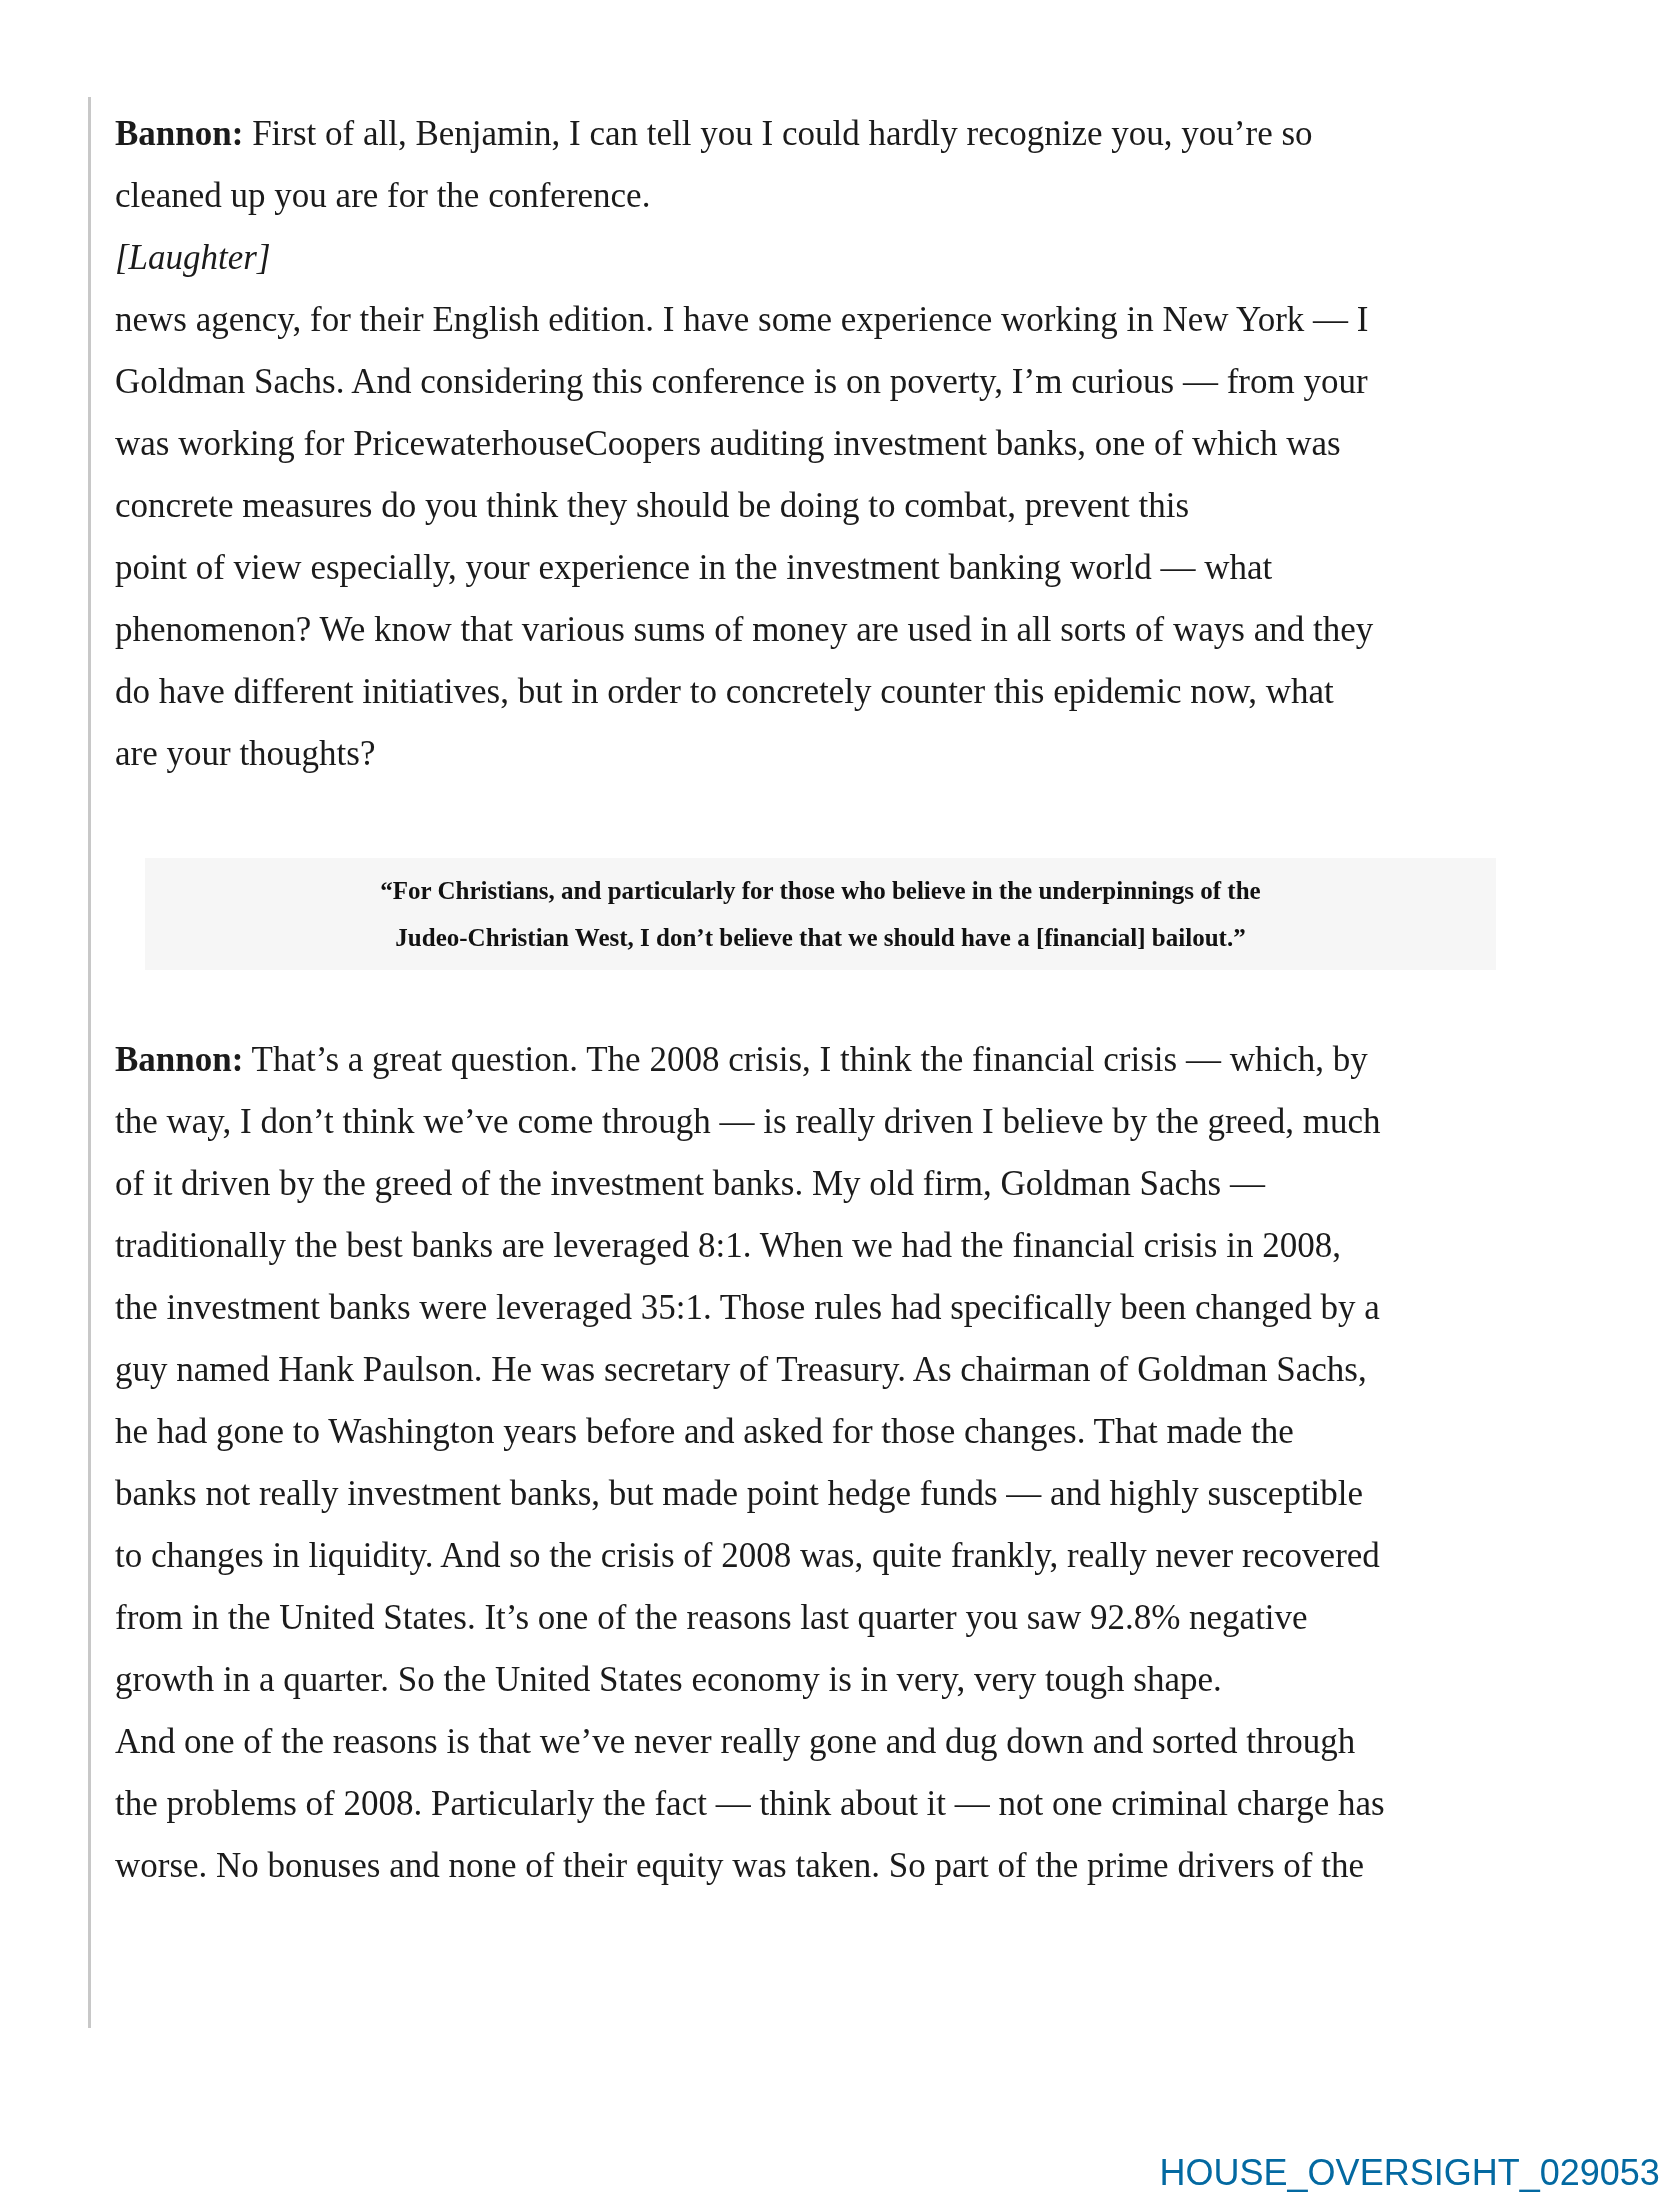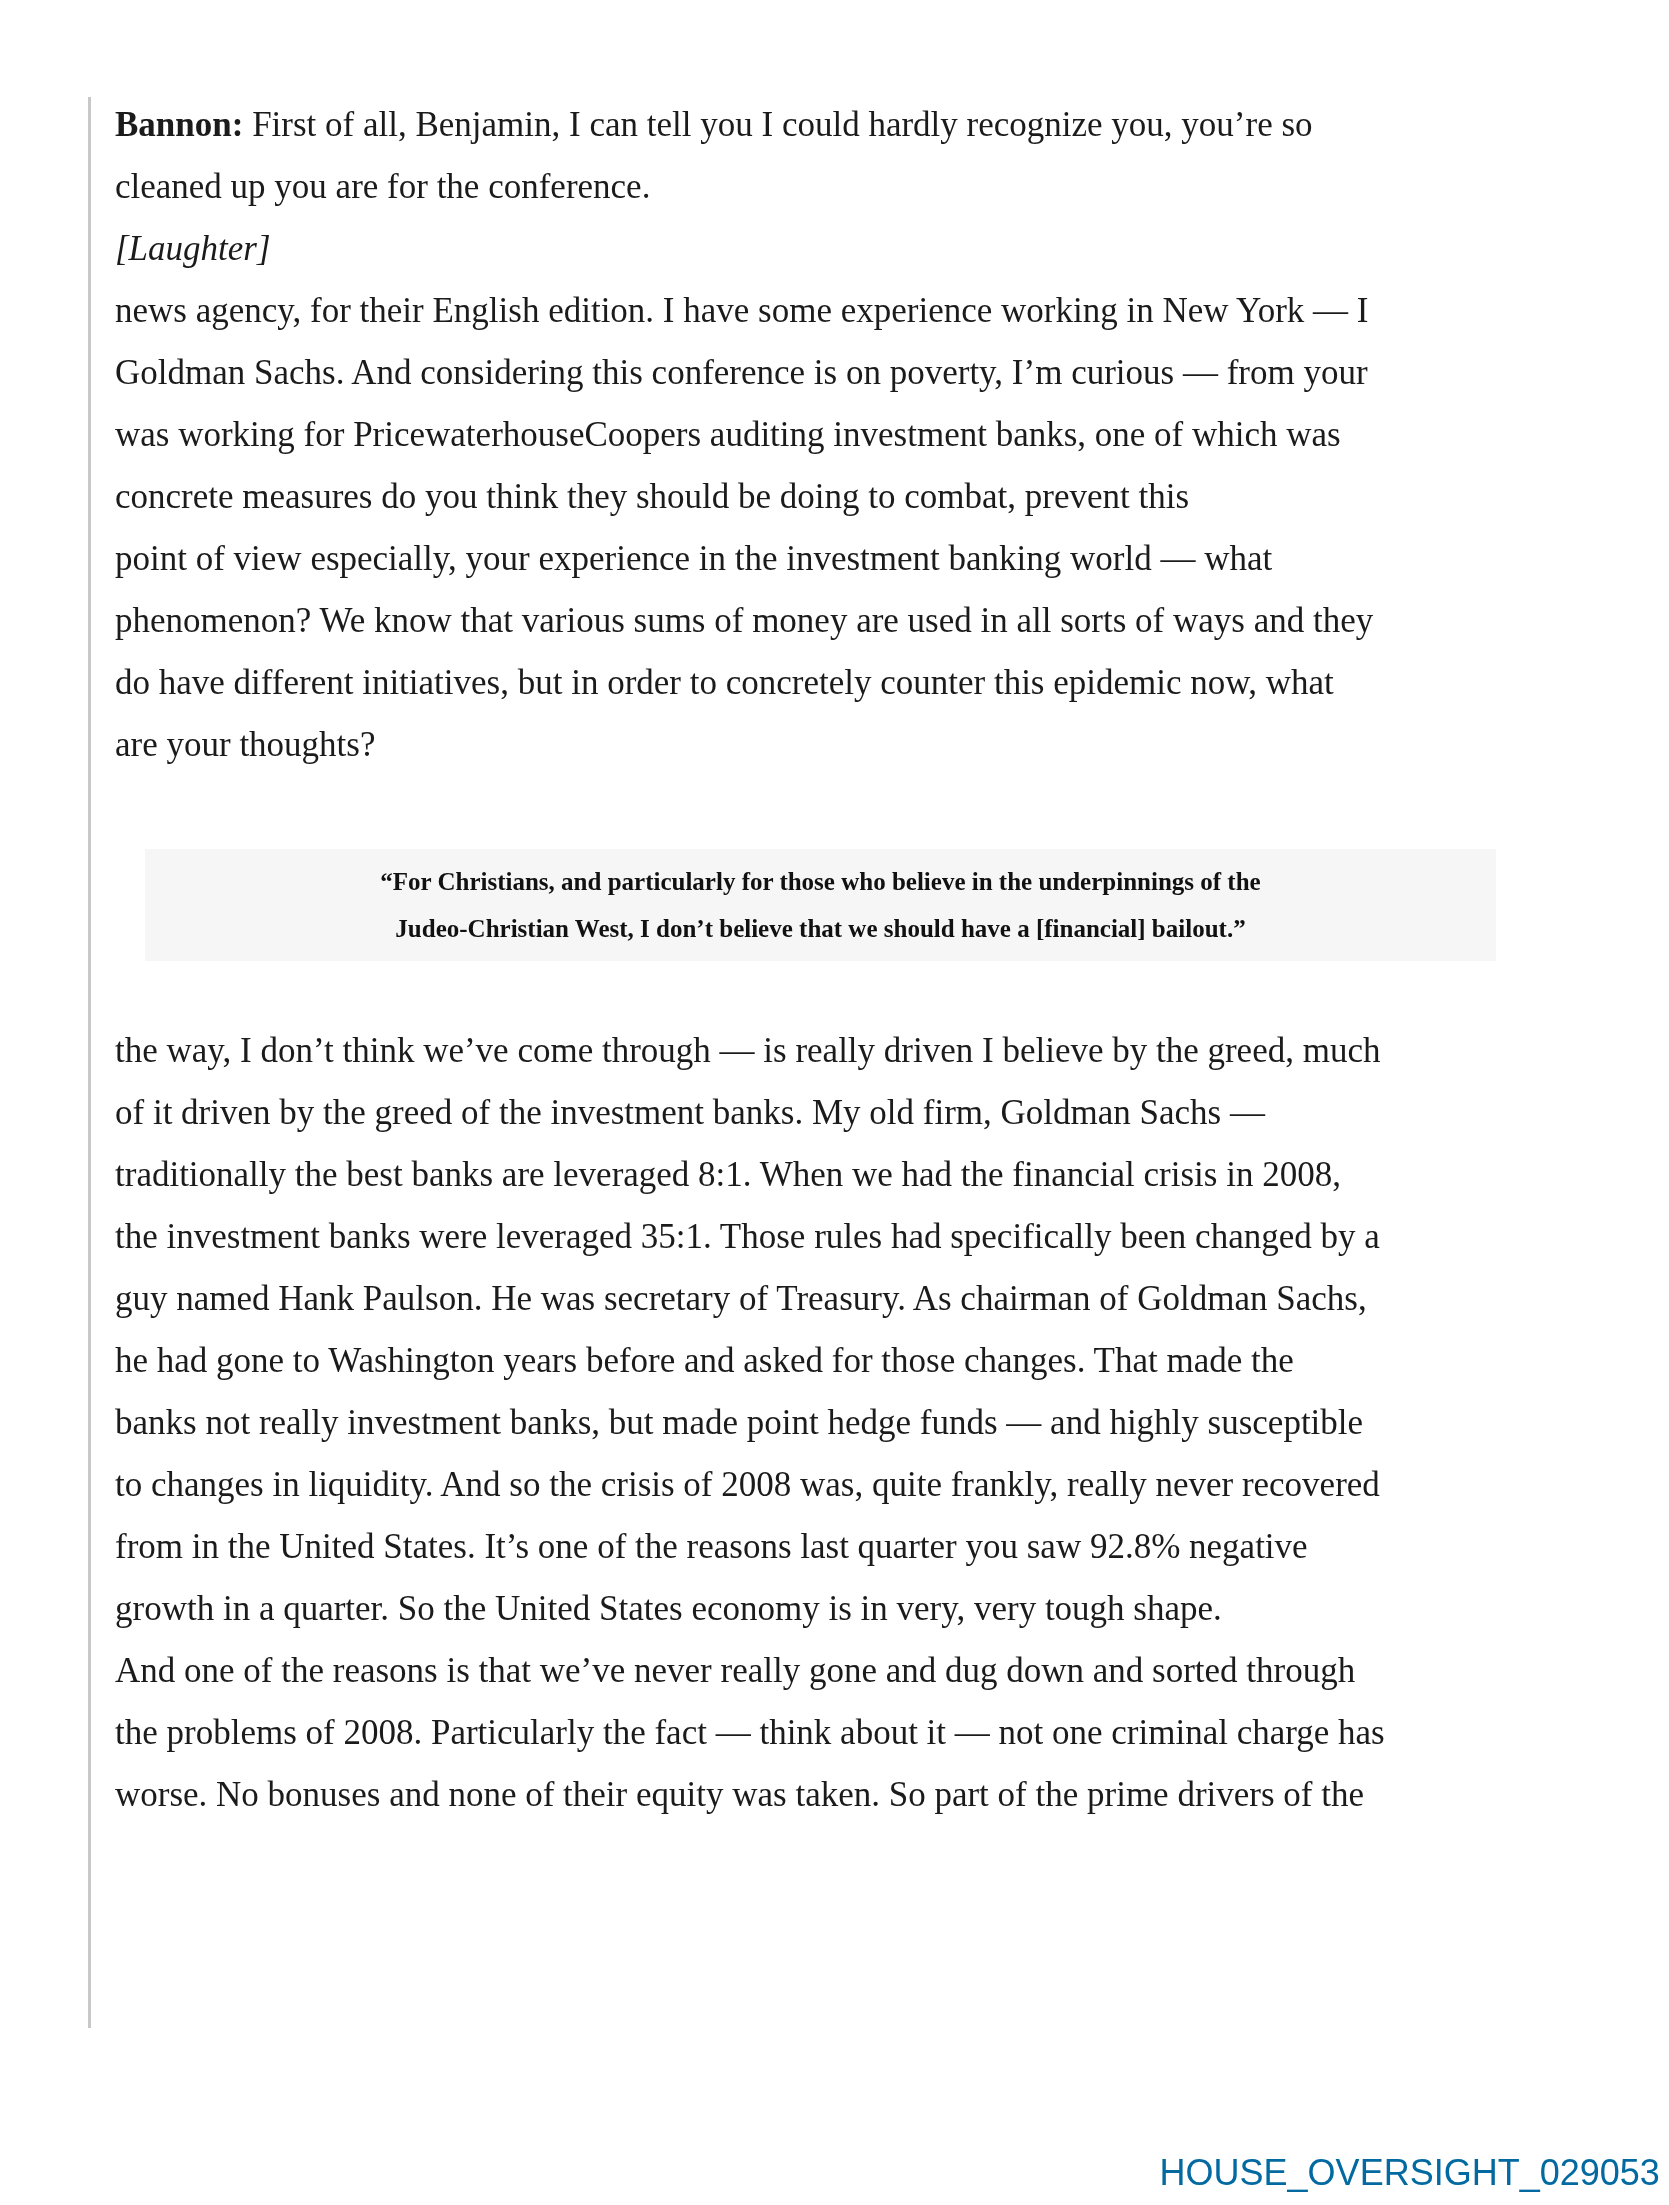--- a/index.html
+++ b/index.html
@@ -15,21 +15,21 @@
     position: absolute;
     left: 88px;
     top: 97px;
     width: 2.6px;
     height: 1931px;
     background: #c8c8c8;
   }
   .content {
     position: absolute;
     left: 115px;
-    top: 94px;
+    top: 103px;
     width: 1427px;
     color: #1b1b1b;
     font-size: 35px;
   }
   .line {
     margin: 0;
     line-height: 62px;
     white-space: nowrap;
   }
   .speaker { font-weight: bold; }
@@ -86,20 +86,21 @@
         <p class="line">phenomenon? We know that various sums of money are used in all sorts of ways and they</p>
         <p class="line">do have different initiatives, but in order to concretely counter this epidemic now, what</p>
         <p class="line">are your thoughts?</p>
       </div>
 
     <div class="quote-box" style="background: rgb(246, 246, 246);">
       <p class="qline">“For Christians, and particularly for those who believe in the underpinnings of the</p>
       <p class="qline">Judeo-Christian West, I don’t believe that we should have a [financial] bailout.”</p>
     </div>
 
+    <p class="line"><span class="speaker">Bannon:</span><span> That’s a great question. The 2008 crisis, I think the financial crisis — which, by</span></p>
 
     <div>
         <p class="line">the way, I don’t think we’ve come through — is really driven I believe by the greed, much</p>
         <p class="line">of it driven by the greed of the investment banks. My old firm, Goldman Sachs —</p>
         <p class="line">traditionally the best banks are leveraged 8:1. When we had the financial crisis in 2008,</p>
         <p class="line">the investment banks were leveraged 35:1. Those rules had specifically been changed by a</p>
         <p class="line">guy named Hank Paulson. He was secretary of Treasury. As chairman of Goldman Sachs,</p>
         <p class="line">he had gone to Washington years before and asked for those changes. That made the</p>
         <p class="line">banks not really investment banks, but made point hedge funds — and highly susceptible</p>
         <p class="line">to changes in liquidity. And so the crisis of 2008 was, quite frankly, really never recovered</p>

